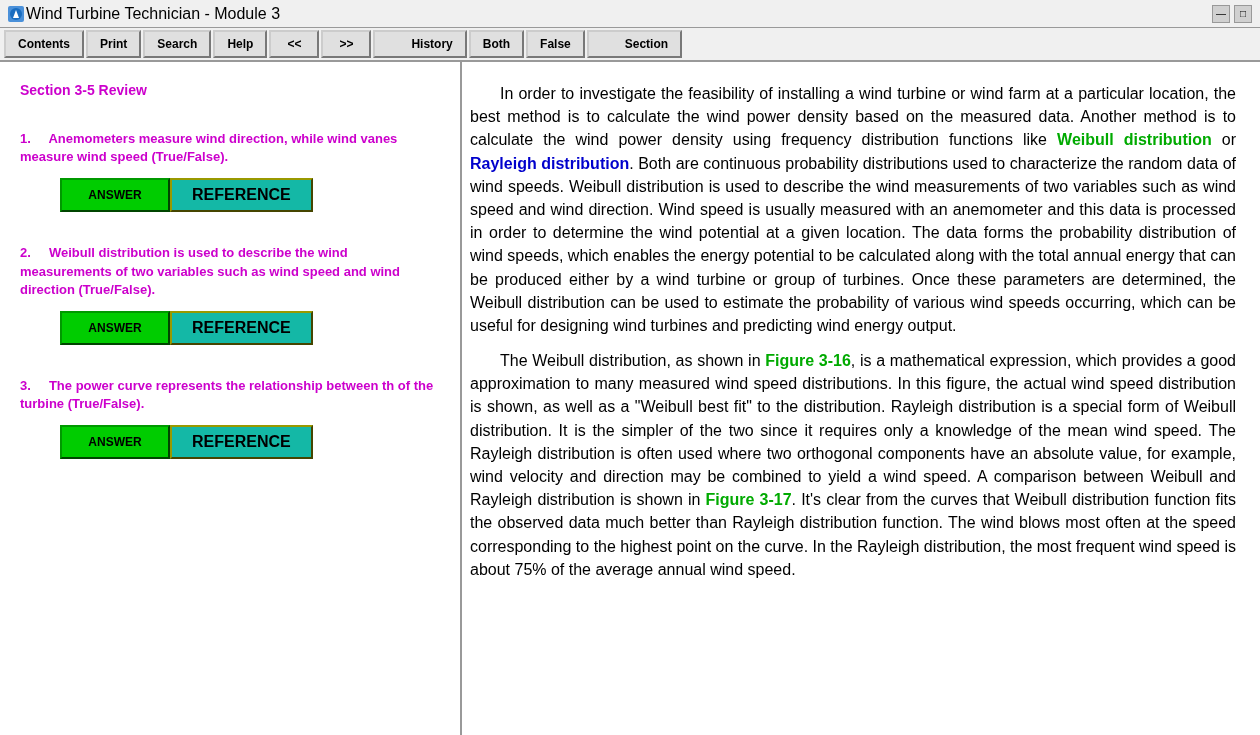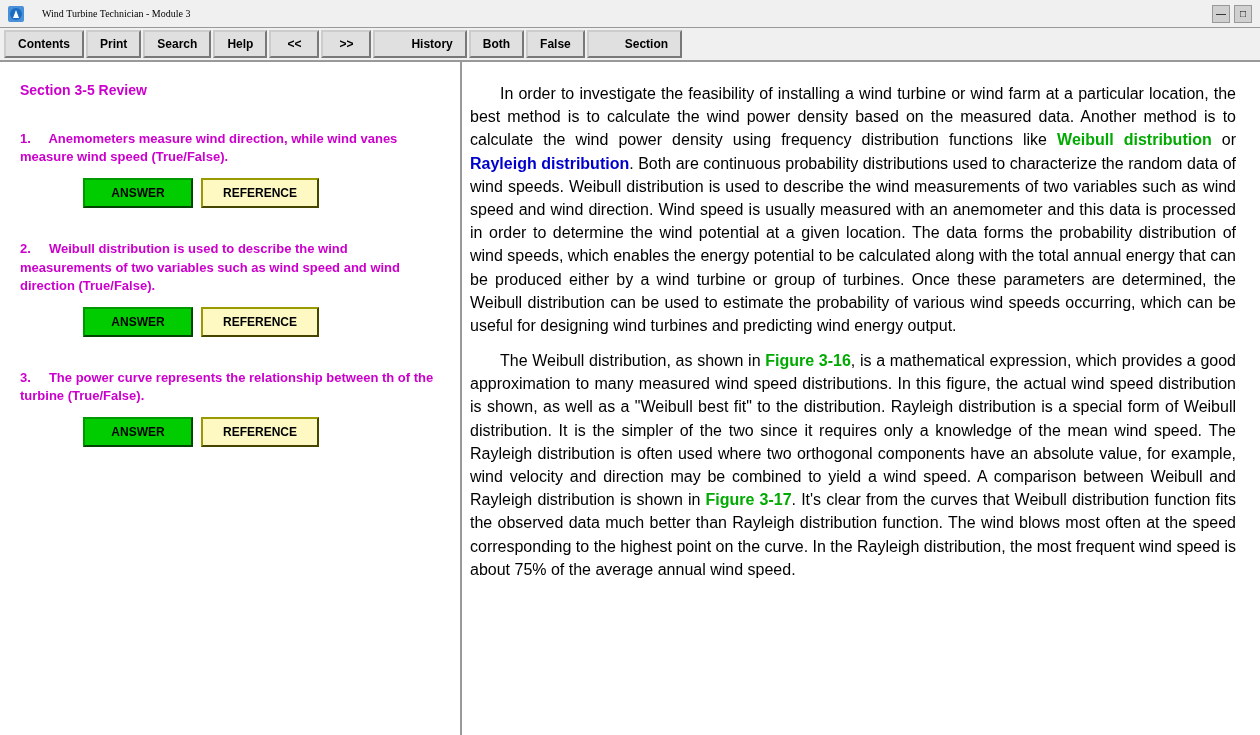--- a/index.html
+++ b/index.html
@@ -11,23 +11,22 @@
       border-bottom: 1px solid #999;
       height: 28px;
       display: flex;
       align-items: center;
       padding: 0 8px;
       justify-content: space-between;
     }
     .title-bar-left {
       display: flex;
       align-items: center;
-      gap: 18px;
-      font-size: 10px;
-      font-family: Liberation Serif, serif;
+      gap: 2px;
+      font-size: 16px;
     }
     .title-bar-icon {
       width: 16px;
       height: 16px;
       background: #4a90d9;
       border-radius: 2px;
       display: flex;
       align-items: center;
       justify-content: center;
       color: white;
@@ -105,42 +104,42 @@
       color: #cc00cc;
       font-size: 13px;
       font-weight: bold;
       margin-bottom: 12px;
       line-height: 1.4;
       margin-top: 32px;
     }
 
     .btn-row {
       display: flex;
-      gap: 8px;
+      gap: 0;
       margin-top: 8px;
-      margin-left: 63px;
+      margin-left: 40px;
     }
 
     .answer-btn {
       background: #00cc00;
       border: 2px outset #009900;
       color: #000;
       font-size: 12px;
       font-weight: bold;
       padding: 6px 20px;
       cursor: pointer;
       min-width: 110px;
       text-align: center;
     }
 
     .reference-btn {
-      background: #fef9c3;
+      background: #14b8a6;
       border: 2px outset #999900;
       color: #000;
-      font-size: 12px;
+      font-size: 16px;
       font-weight: bold;
       padding: 6px 20px;
       cursor: pointer;
       min-width: 110px;
     }
 
     
     .right-panel {
       flex: 1;
       padding: 20px 24px 20px 8px;

